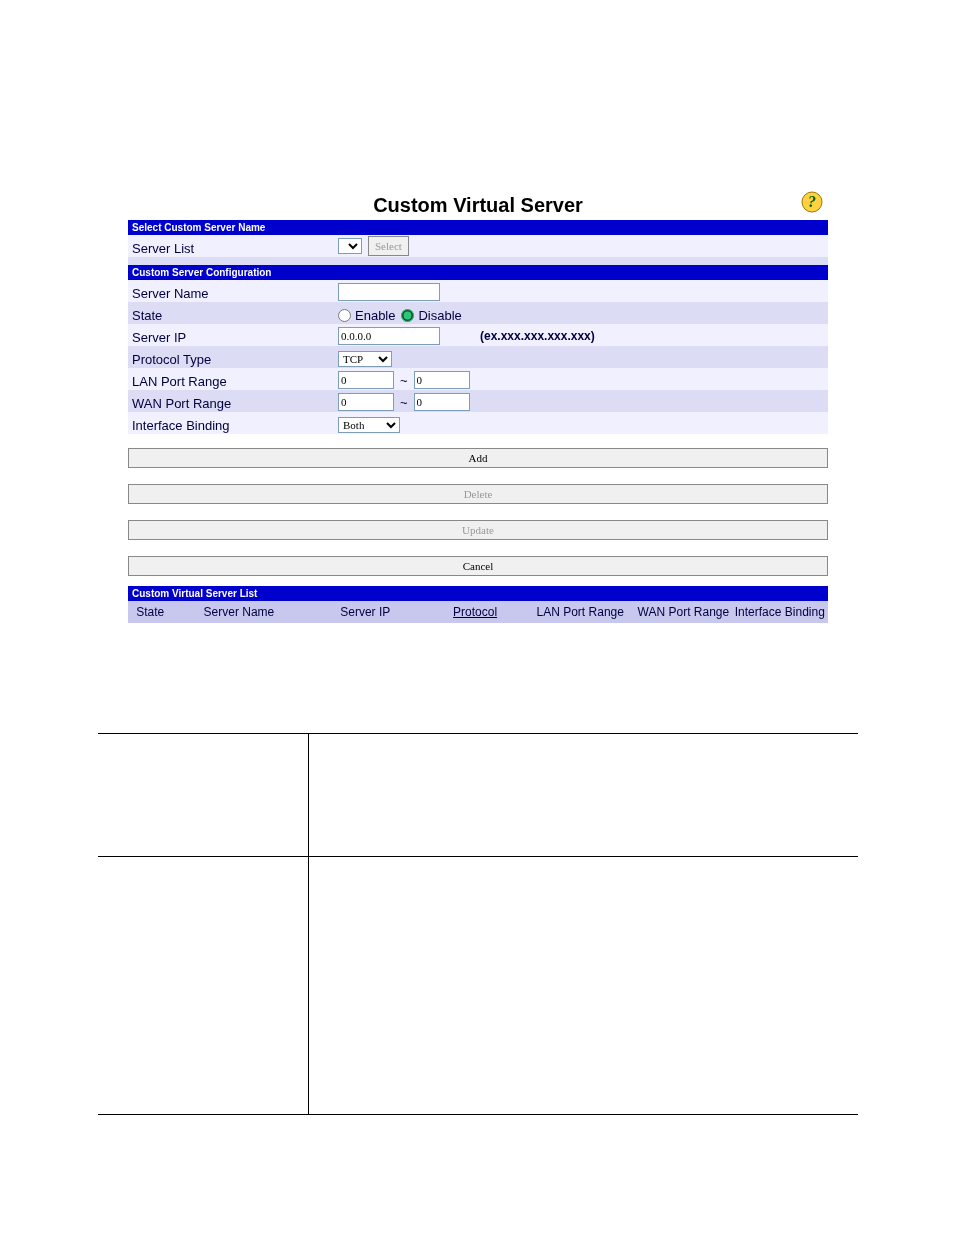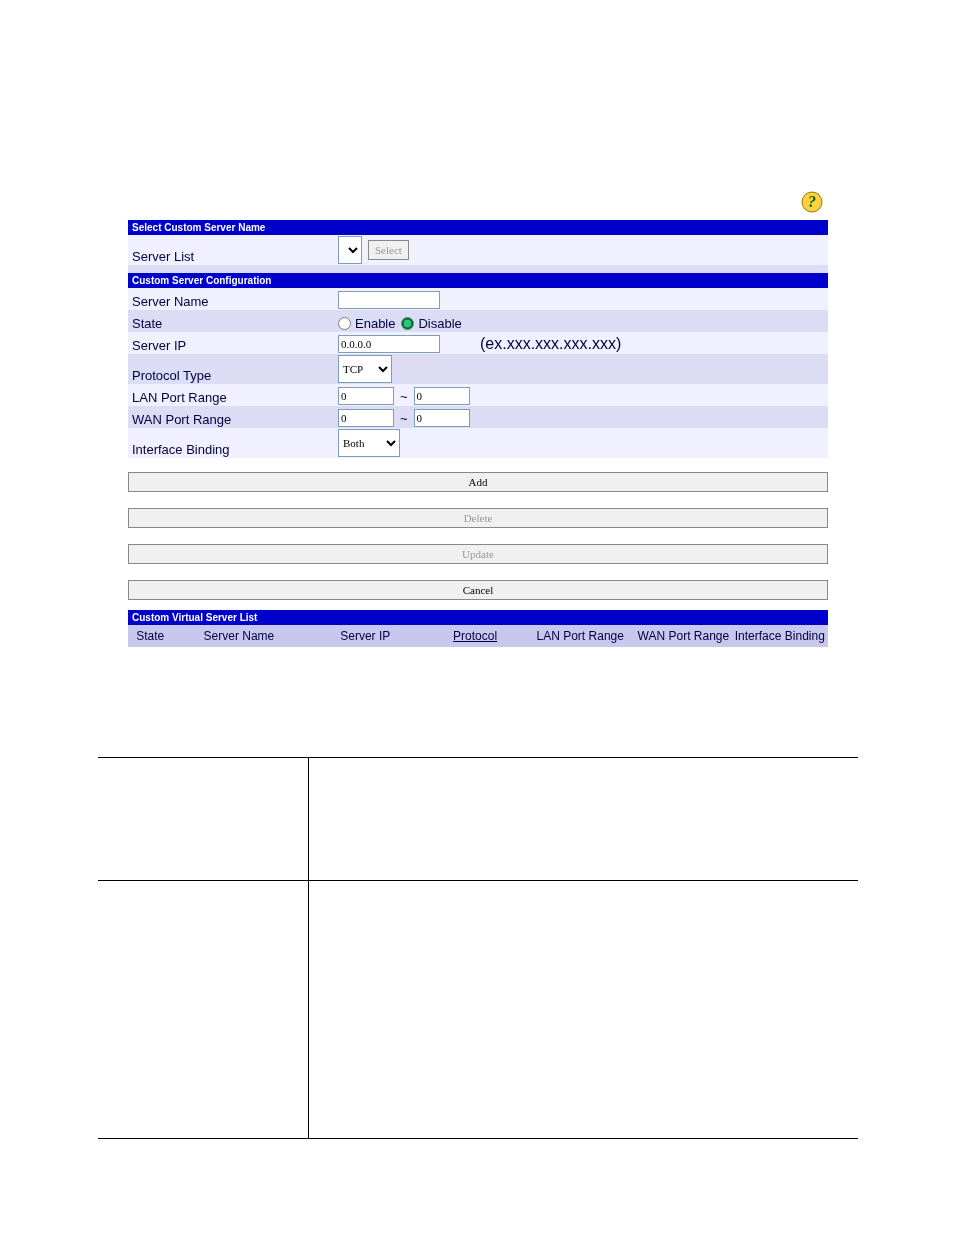--- a/index.html
+++ b/index.html
@@ -63,21 +63,21 @@
     flex: 1;
     display: flex;
     align-items: center;
     gap: 6px;
   }
   select, input[type="text"], button {
     font-family: Liberation Serif, serif;
     font-size: 11px;
   }
   select {
-    height: 28px;
+    height: 16px;
     border: 1px solid #7e9db9;
     background: #fff;
   }
   input[type="text"] {
     height: 16px;
     border: 1px solid #7e9db9;
     padding: 0 2px;
   }
   button {
     height: 20px;
@@ -108,22 +108,23 @@
     color: #000040;
     text-align: center;
   }
   .list-head > div {
     padding: 4px 2px;
     display: flex;
     align-items: center;
     justify-content: center;
   }
   .hint {
-    font-size: 16px;
+    font-size: 12px;
     color: #000040;
+    font-weight: bold;
   }
   .radio-wrap {
     display: flex;
     align-items: center;
     gap: 2px;
     font-size: 13px;
     color: #000040;
   }
   input[type="radio"] {
     margin: 0 2px 0 0;
@@ -173,20 +174,21 @@
   .help-svg { width: 24px; height: 24px; }
 </style>
 </head>
 <body>
 
 <div class="outer">
 
   <div class="panel">
 
     <div class="panel-title-row">
+      <div class="panel-title">Custom Virtual Server</div>
       <div class="help-icon">
         <svg class="help-svg" viewBox="0 0 24 24">
           <circle cx="12" cy="12" r="10" fill="#ffd040" stroke="#9c7c00" stroke-width="1"></circle>
           <text x="12" y="17" text-anchor="middle" font-size="16" font-weight="bold" fill="#006000" font-family="Georgia,serif" font-style="italic">?</text>
         </svg>
       </div>
     </div>
 
     <div class="section-hdr">Select Custom Server Name</div>
     <div class="row alt1">

